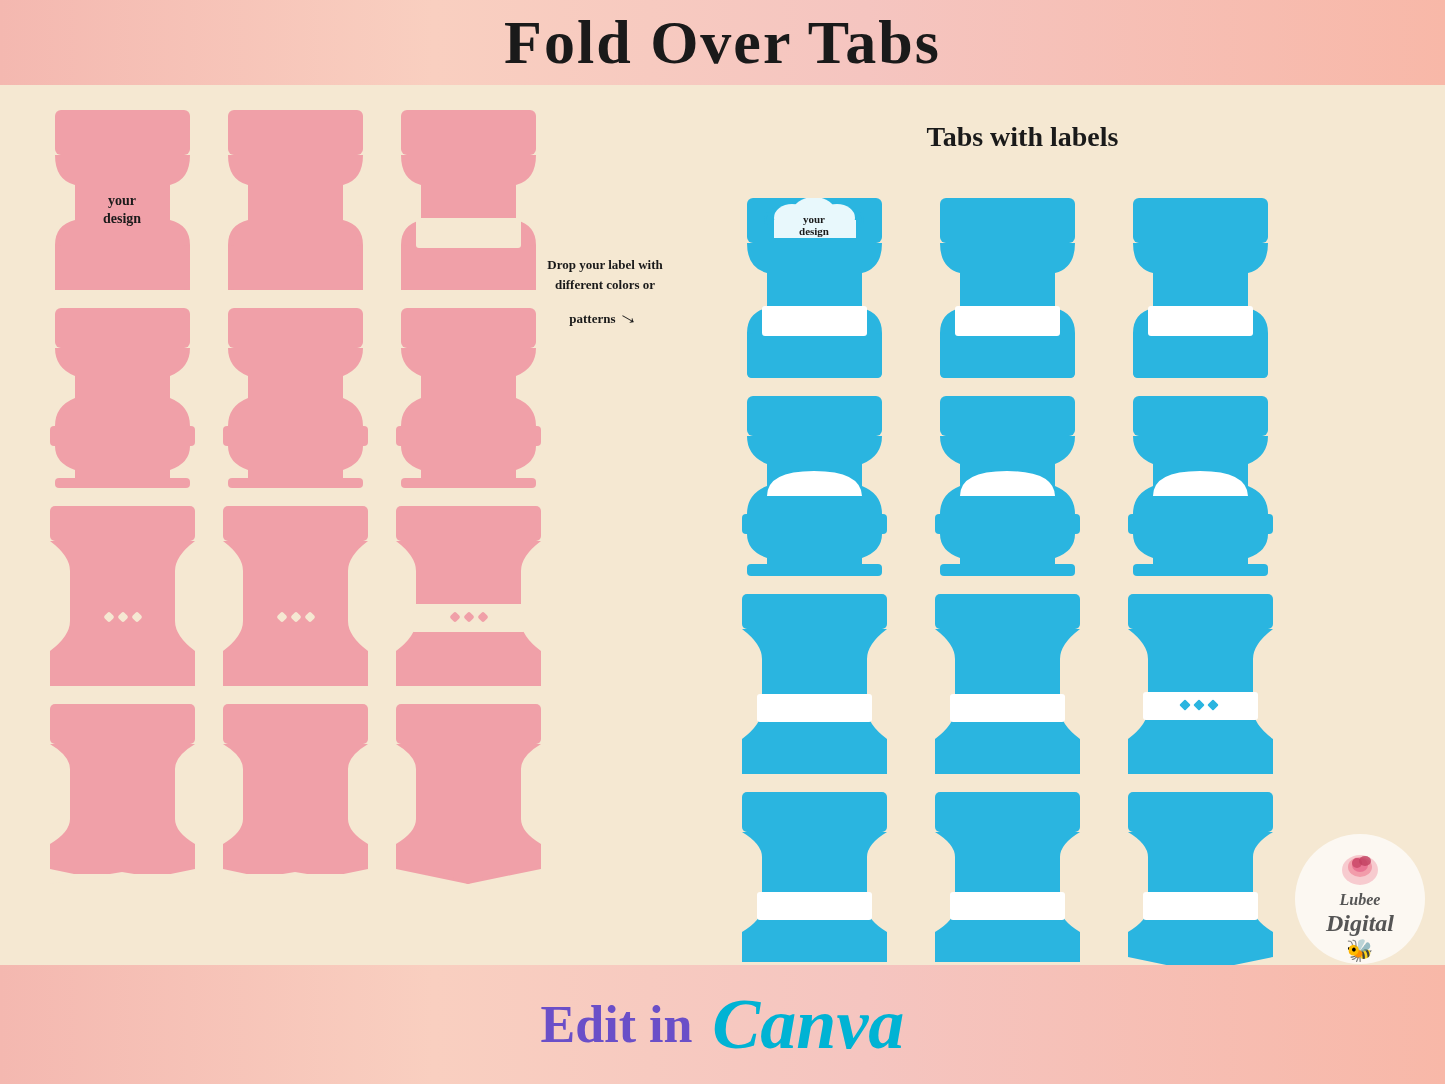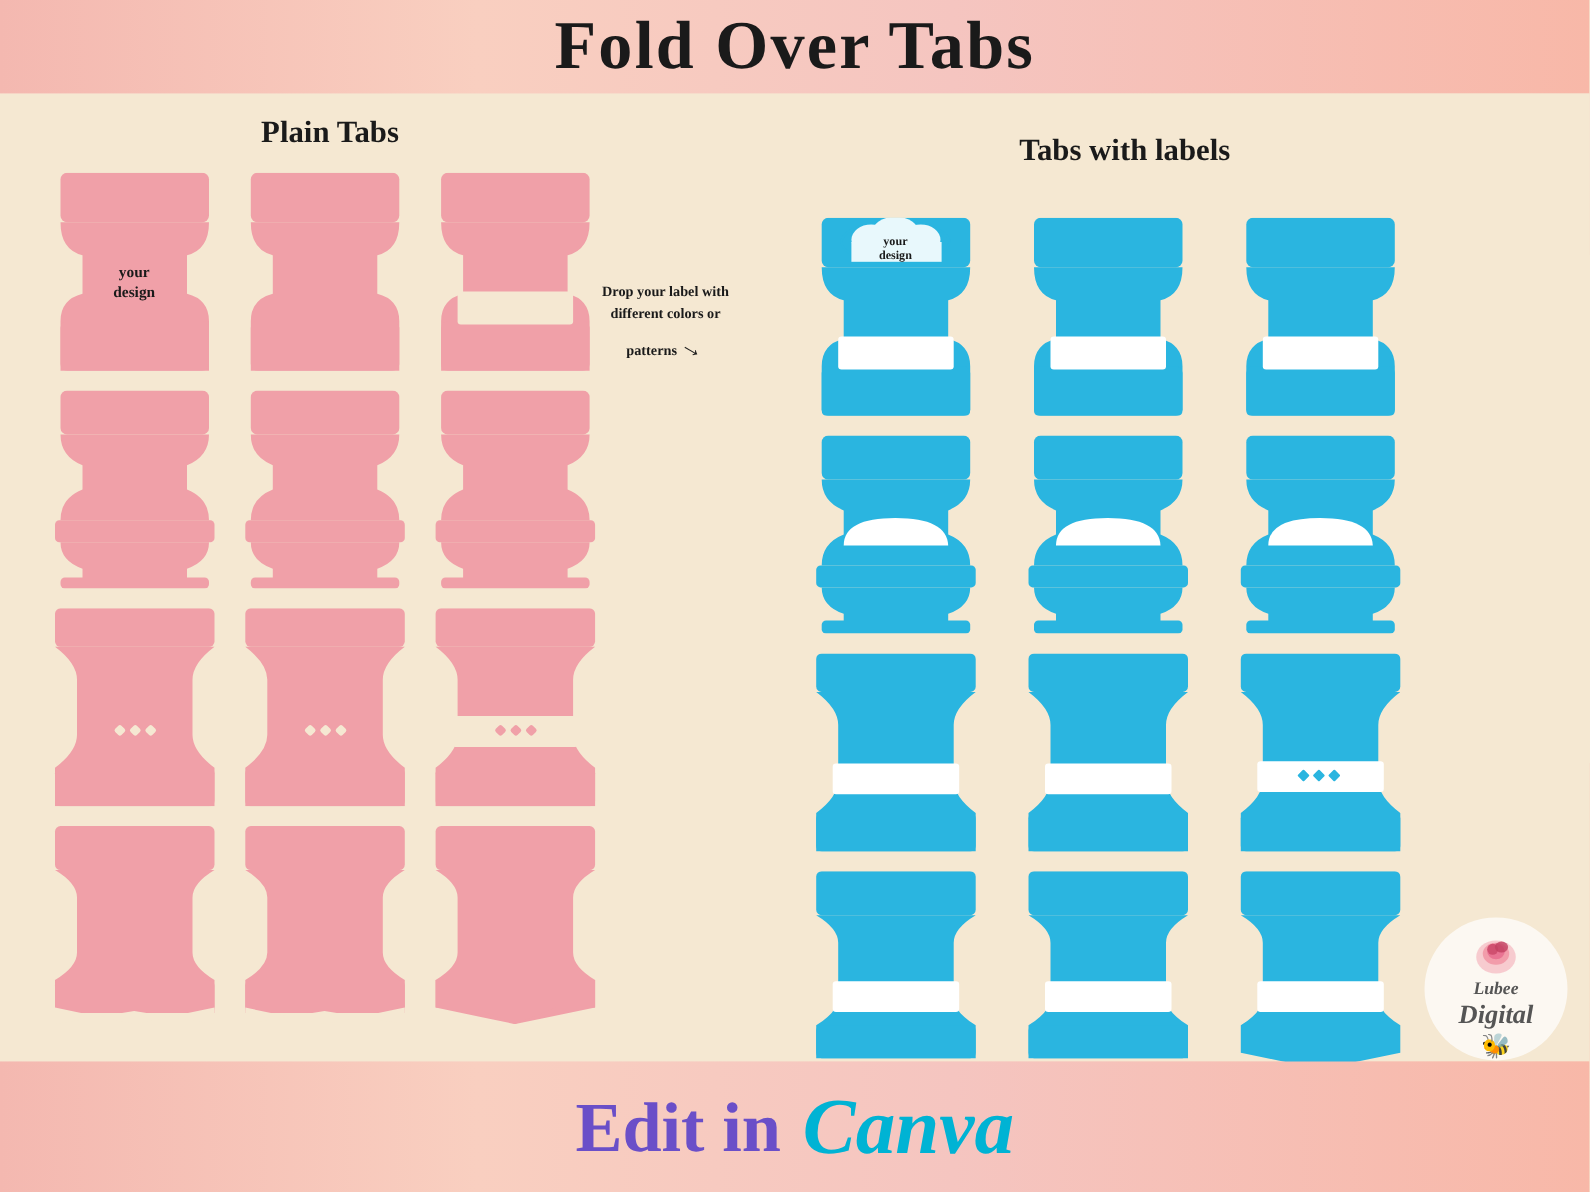--- a/index.html
+++ b/index.html
@@ -112,21 +112,21 @@
       width: 100%;
       height: 119px;
       background: linear-gradient(90deg, #f4b8b0 0%, #f9cfc0 30%, #f5c5c0 60%, #f8b8a8 100%);
       display: flex;
       align-items: center;
       justify-content: center;
       gap: 20px;
     }
 
     .edit-in-text {
-      font-size: 64px;
+      font-size: 52px;
       font-weight: 700;
       color: #6a4fc8;
       font-family: 'Georgia', serif;
     }
 
     .canva-text {
       font-size: 72px;
       font-weight: 900;
       color: #00b3d4;
       font-family: 'Georgia', serif;
@@ -183,21 +183,20 @@
 
 <div class="page-wrapper">
 
   <div class="top-banner">
     <h1 class="main-title">Fold Over Tabs</h1>
   </div>
 
   <div class="content-area">
 
     <div class="plain-tabs-section">
-      <div class="section-title">Plain Tabs</div>
 
       <div class="tabs-grid">
 
         <div class="tab-item">
           <svg viewBox="0 0 155 180" xmlns="http://www.w3.org/2000/svg">
 
             <rect x="10" y="0" width="135" height="45" rx="6" fill="#f0a0a8"></rect>
 
             <path d="M10,45 Q10,70 30,75 L30,110 Q10,115 10,135 L10,180 Q10,185 15,185 L140,185 Q145,185 145,180 L145,135 Q145,115 125,110 L125,75 Q145,70 145,45 Z" fill="#f0a0a8"></path>
 

